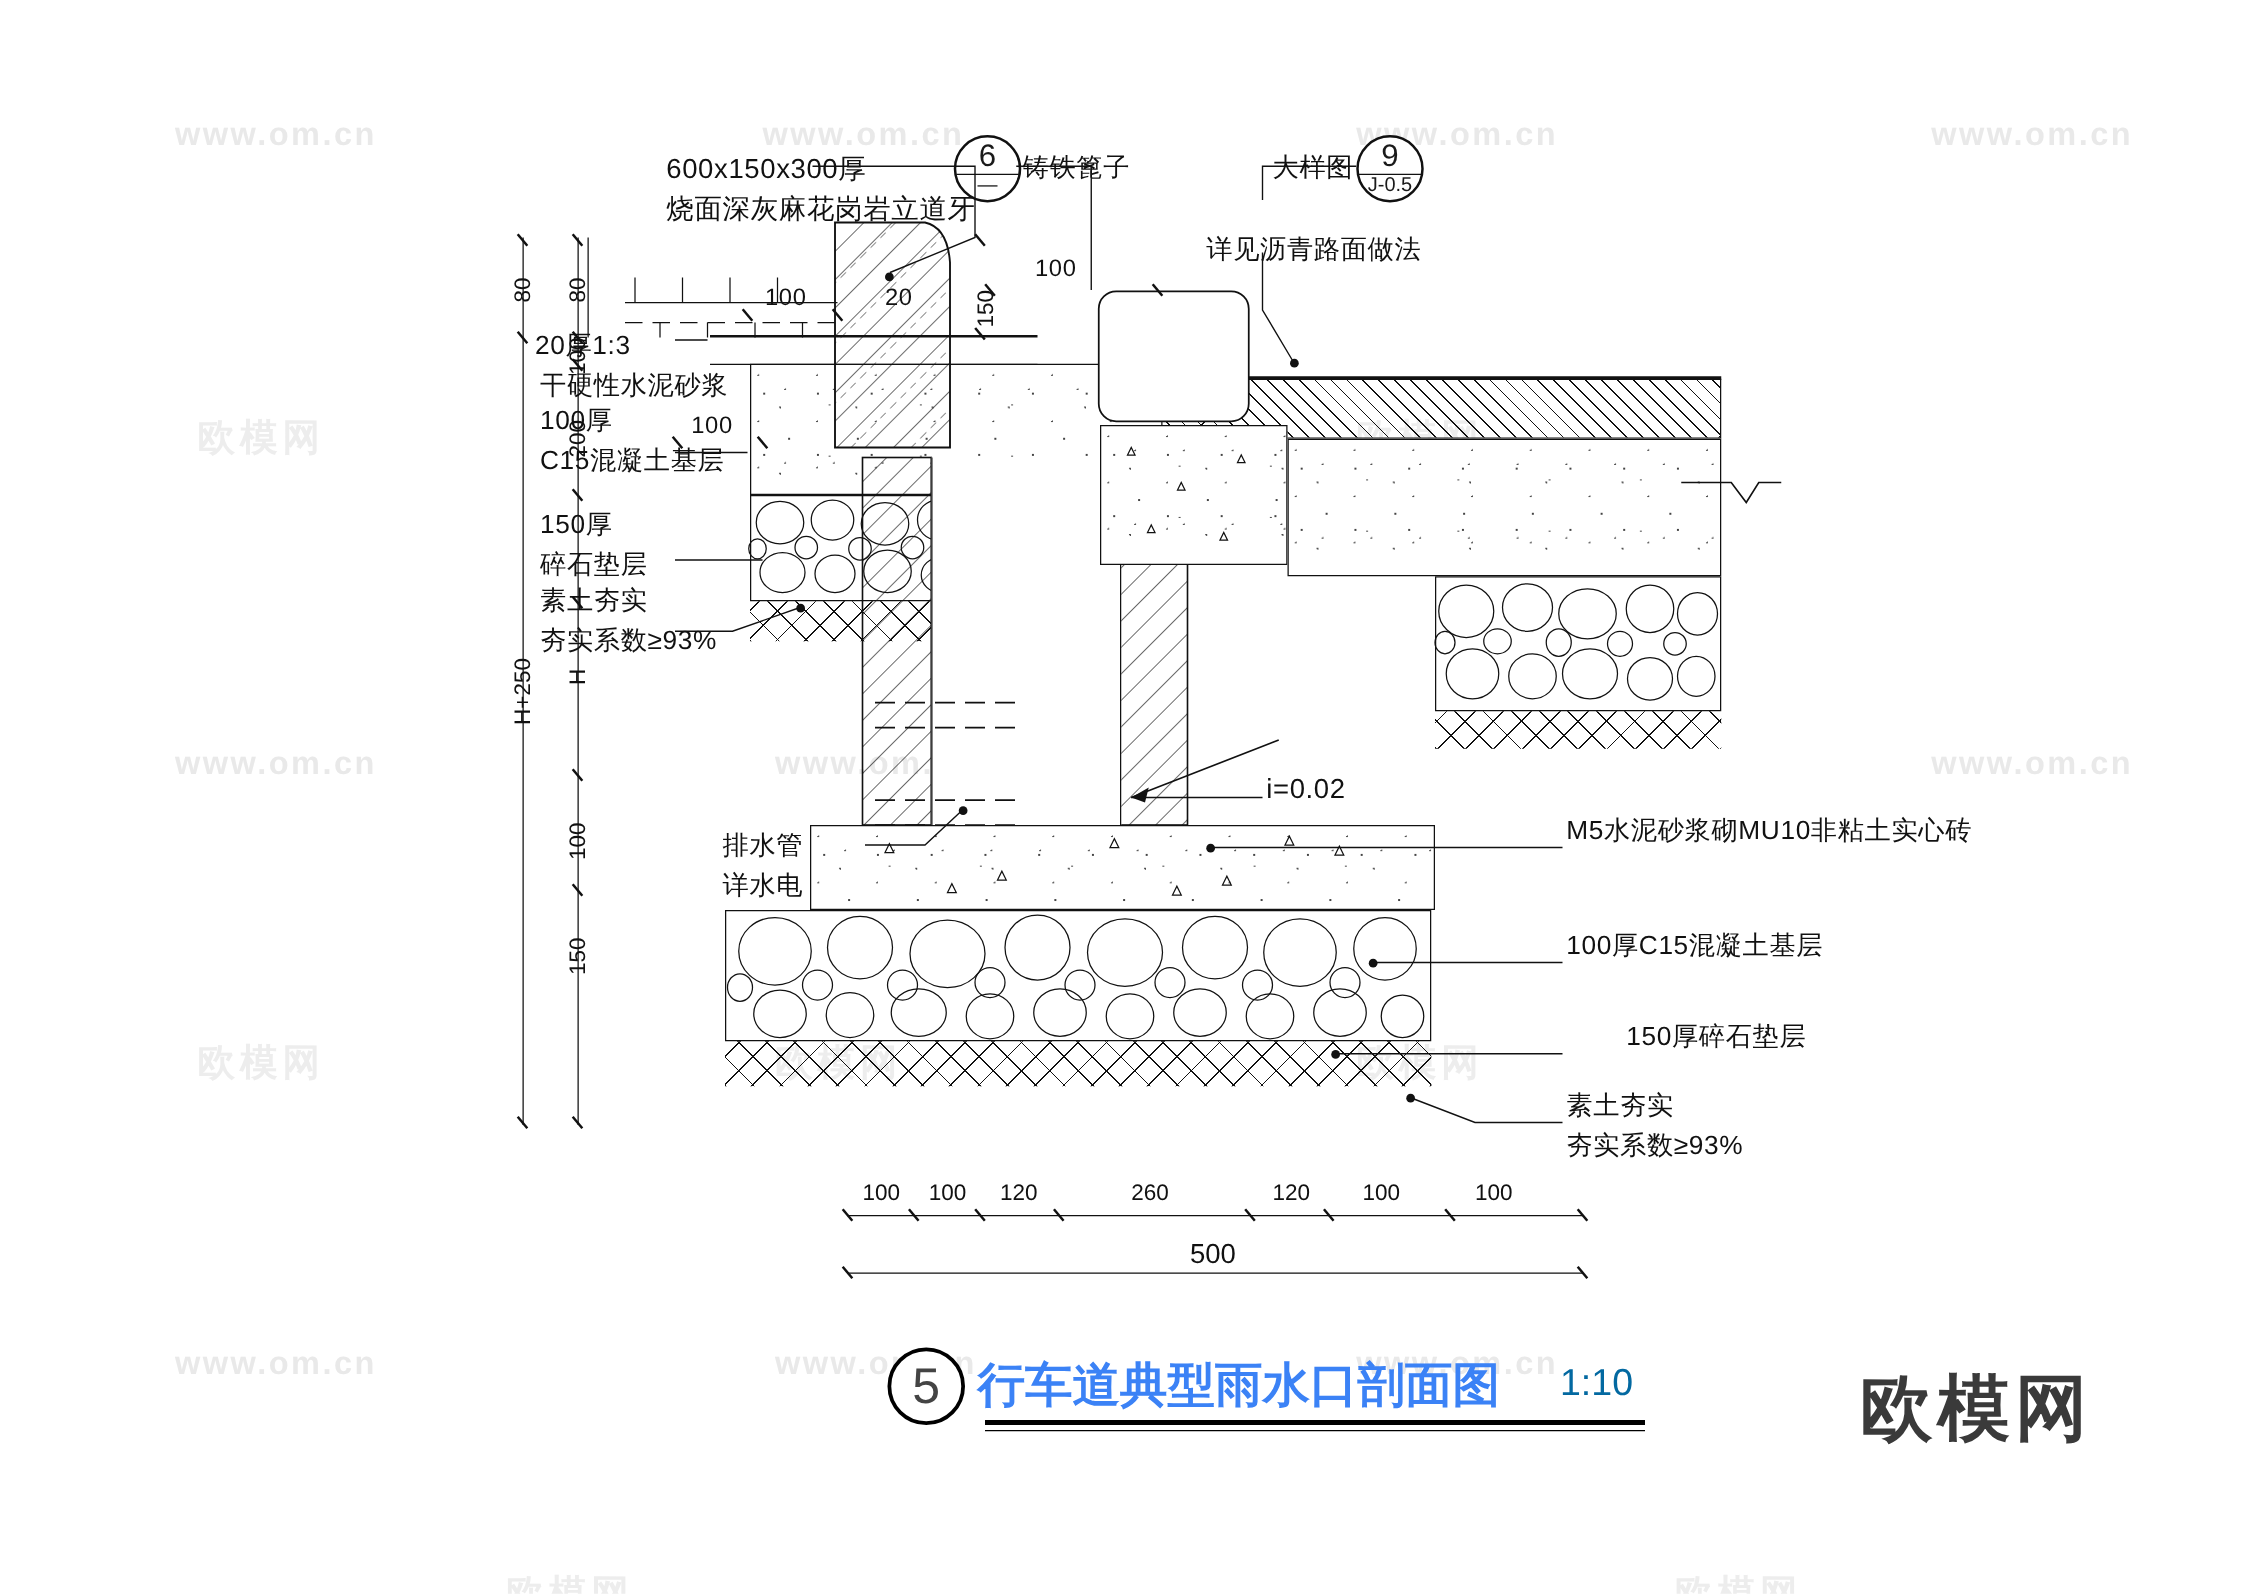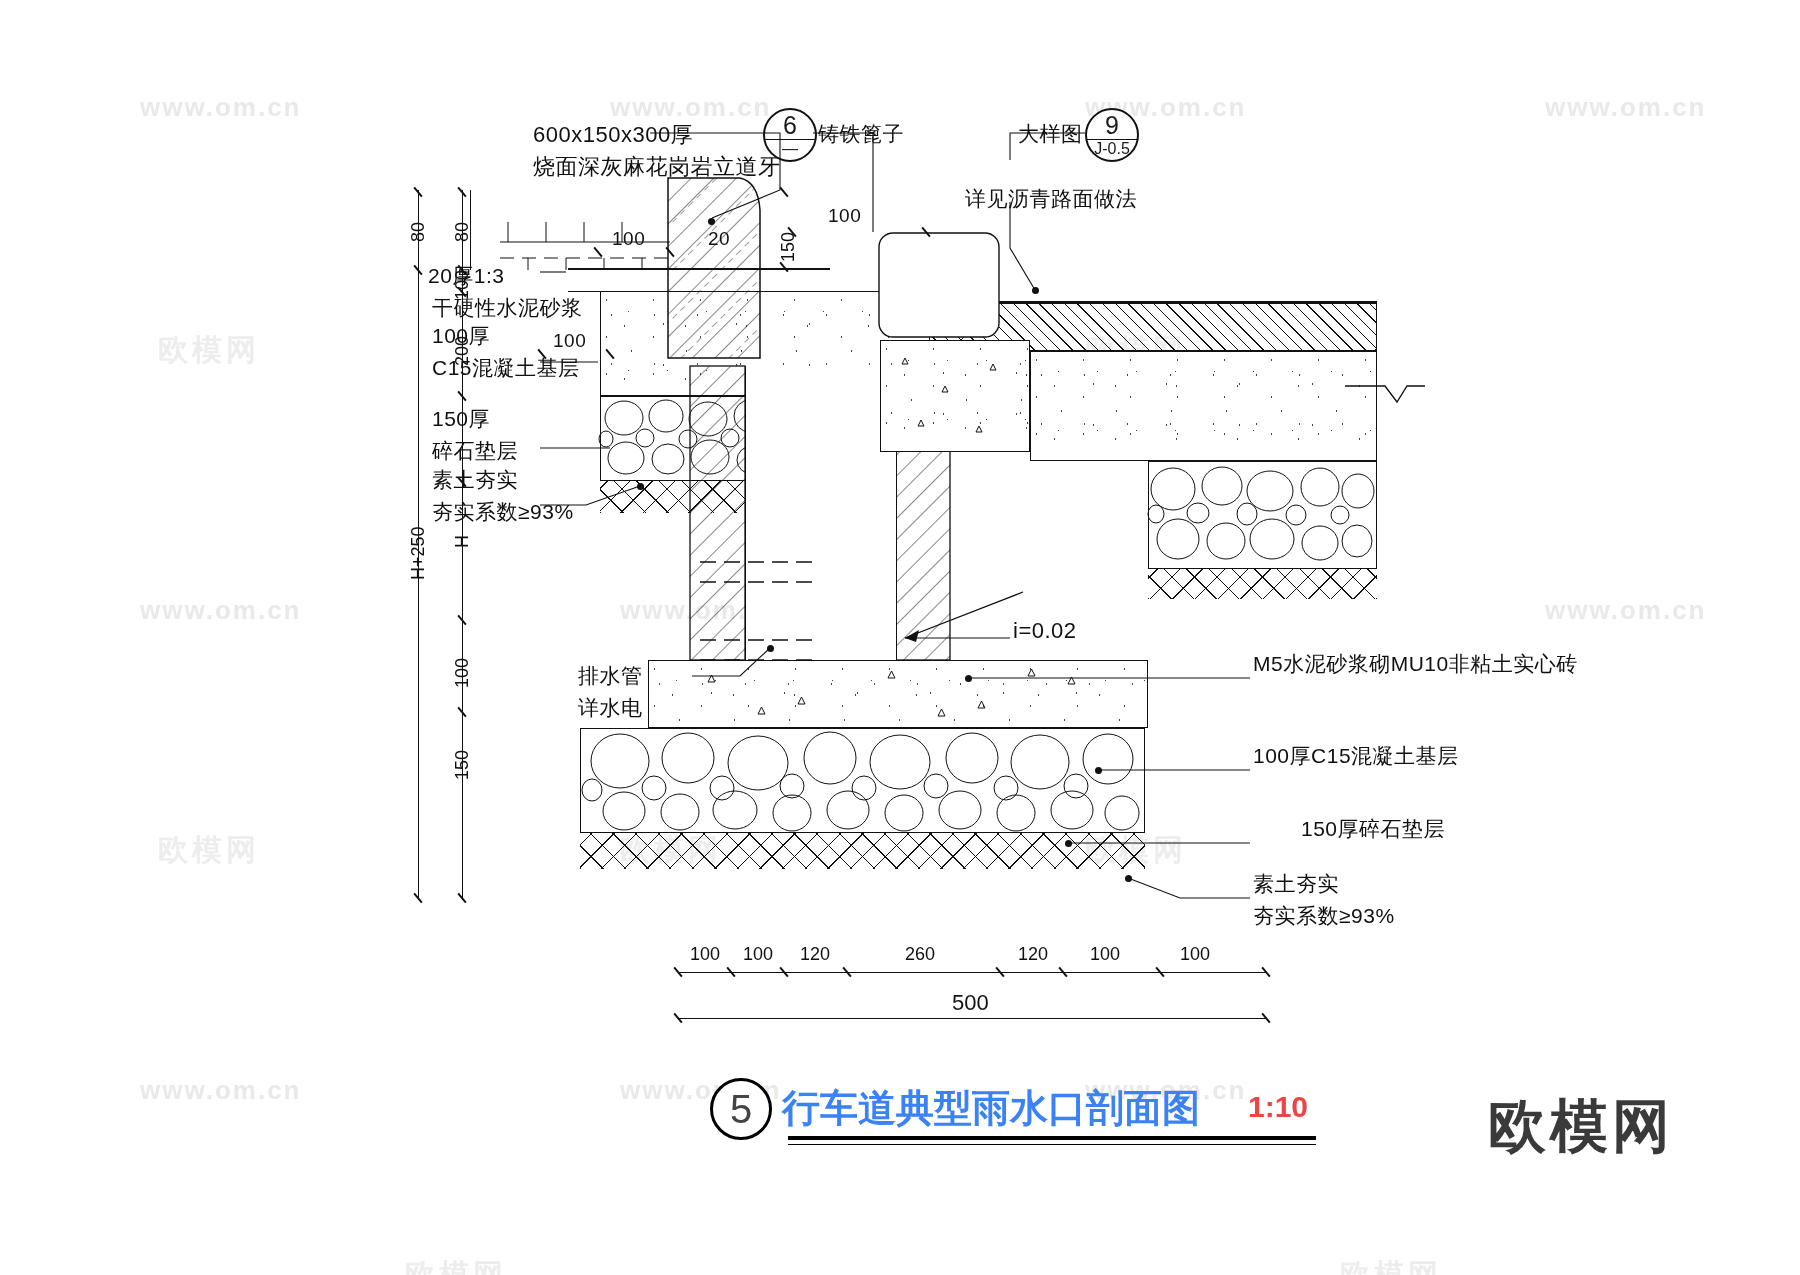--- a/index.html
+++ b/index.html
@@ -29,21 +29,21 @@
         background:#fff;}
   .ctag .top{font-size:25px;line-height:1;}
   .ctag .bot{font-size:16px;line-height:1;}
   .ctag .sep{width:100%;height:1px;background:#111;margin:1px 0;}
 
   
   .title-num{position:absolute;border:3px solid #000;border-radius:50%;
              width:56px;height:56px;display:flex;align-items:center;justify-content:center;
              font-size:40px;color:#444;background:#fff;}
   .title-txt{position:absolute;font-size:38px;font-weight:bold;white-space:nowrap;color:#3b82f6;}
-  .title-scale{position:absolute;font-size:30px;font-weight:bold;color:#ef4444;text-align:right;}
+  .title-scale{position:absolute;font-size:30px;font-weight:normal;color:#0369a1;text-align:right;}
   .title-rule1{position:absolute;height:4px;background:#000;}
   .title-rule2{position:absolute;height:1px;background:#000;}
   .asphalt{background-image:repeating-linear-gradient(45deg,
             #111 0 1px, transparent 1px 9px),
             repeating-linear-gradient(-45deg,#111 0 1px, transparent 1px 300px);}
   .concrete{background-color:#fff;
       background-image:
         radial-gradient(circle at 12% 22%, #444 0.7px, transparent 0.8px),
         radial-gradient(circle at 38% 64%, #444 0.7px, transparent 0.8px),
         radial-gradient(circle at 70% 33%, #444 0.7px, transparent 0.8px),

